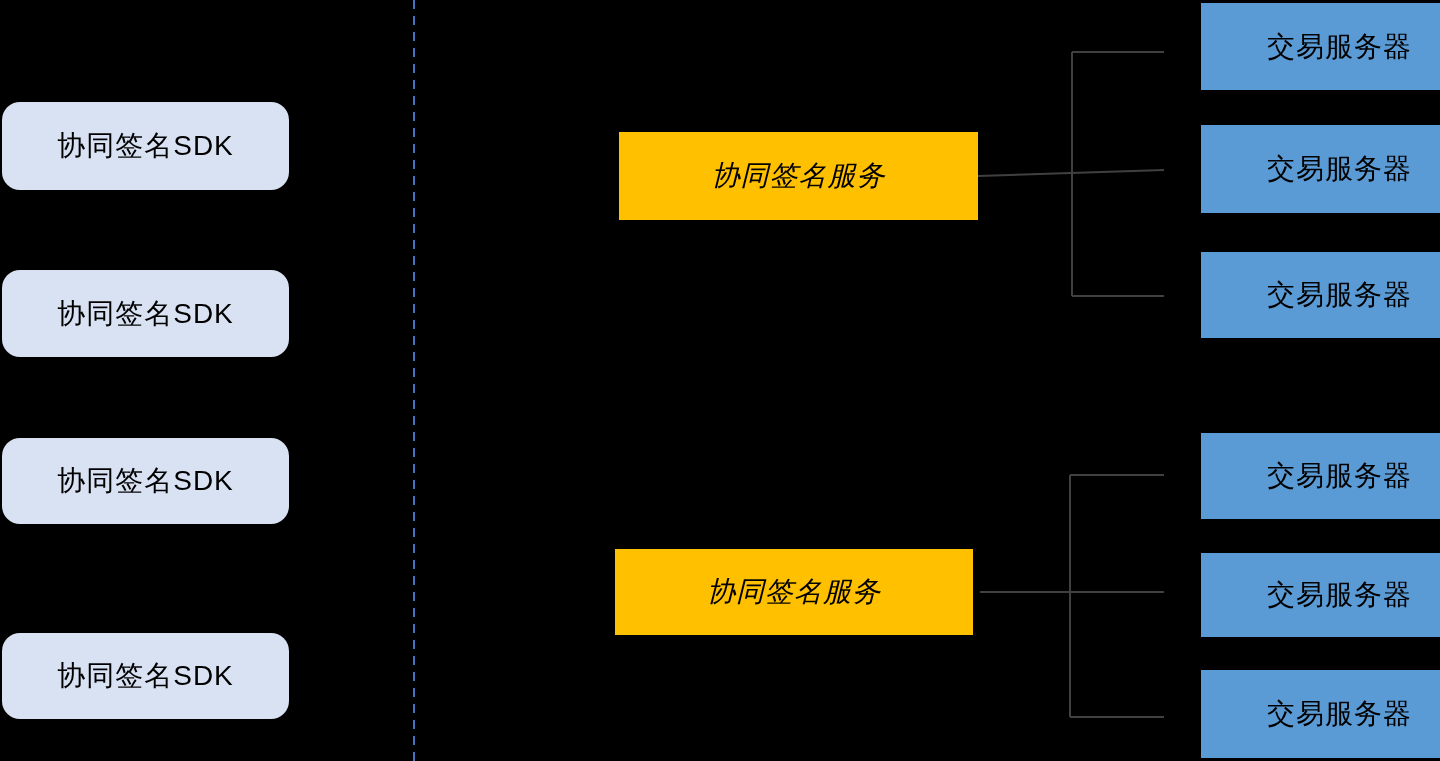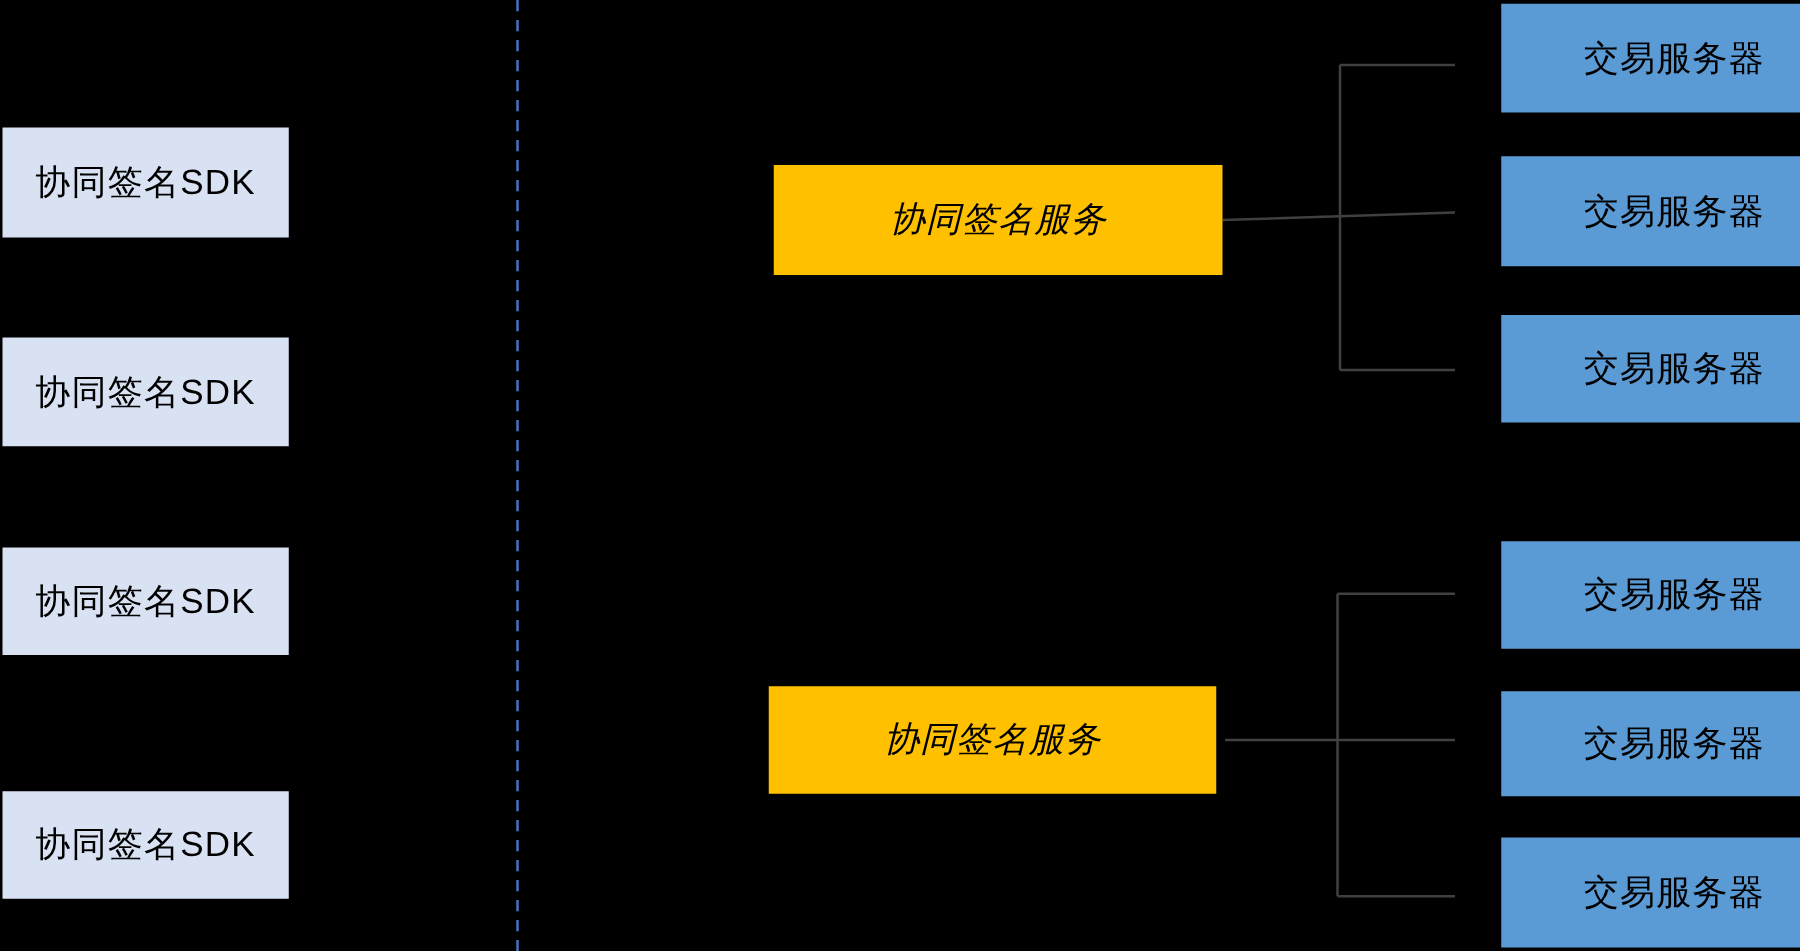--- a/index.html
+++ b/index.html
@@ -34,21 +34,21 @@
   .node {
     position: absolute;
     display: flex;
     align-items: center;
     justify-content: center;
     font-size: 28px;
     color: var(--node_text);
     white-space: nowrap;
     letter-spacing: 1px;
   }
-  .node.sdk     { background: var(--sdk_fill);     left: 2px;    width: 229px; }
+  .node.sdk     { background: var(--sdk_fill);     left: 2px;    width: 287px; border-radius: 18px; }
   .node.service { background: var(--service_fill); font-style: italic; }
   .node.server  { background: var(--server_fill);  left: 1201px; width: 277px; }
 
   
   .sdk.n0 { top: 102px; height: 88px; }
   .sdk.n1 { top: 270px; height: 87px; }
   .sdk.n2 { top: 438px; height: 86px; }
   .sdk.n3 { top: 633px; height: 86px; }
 
   

